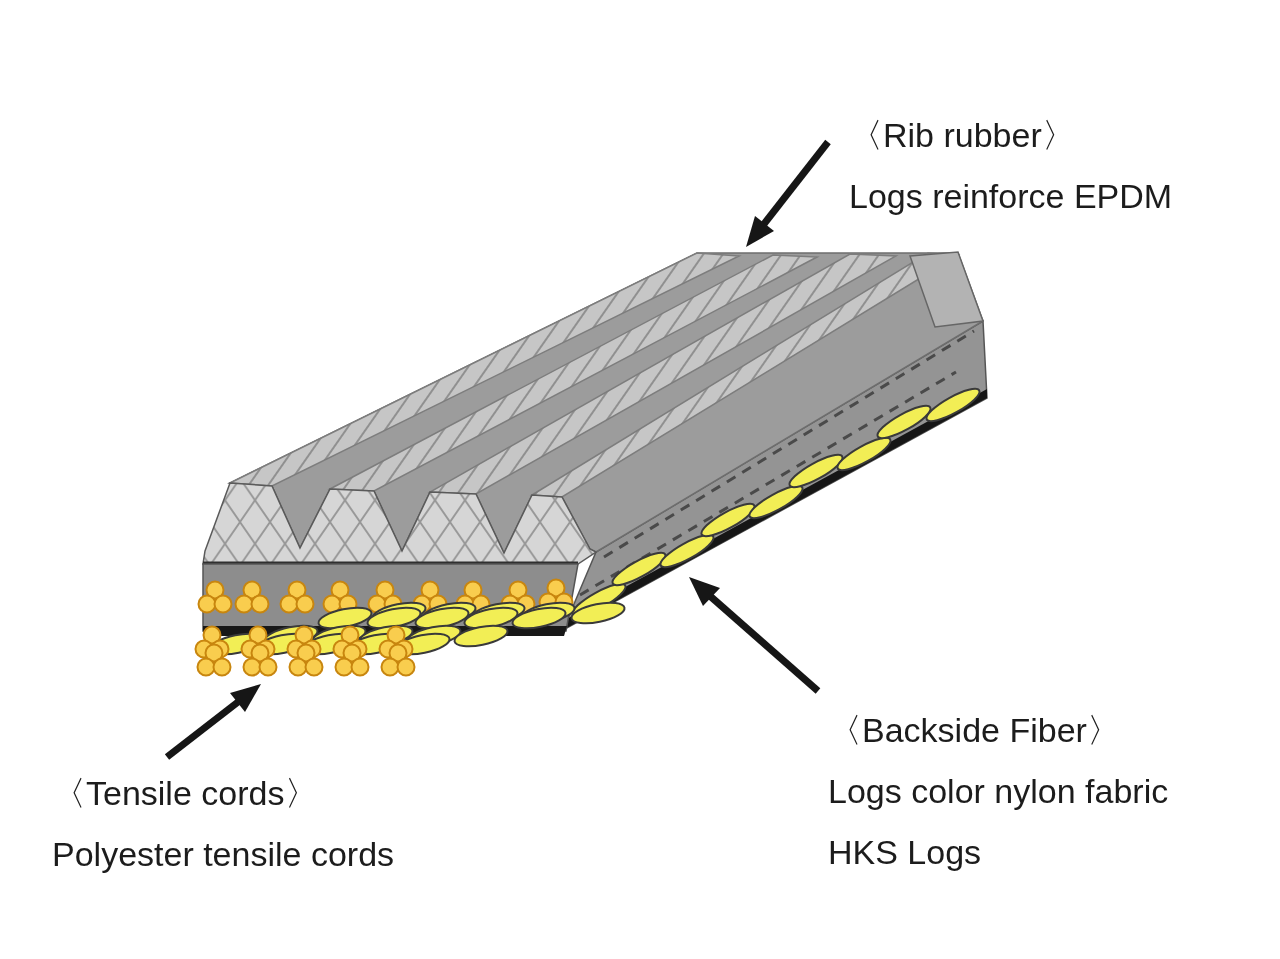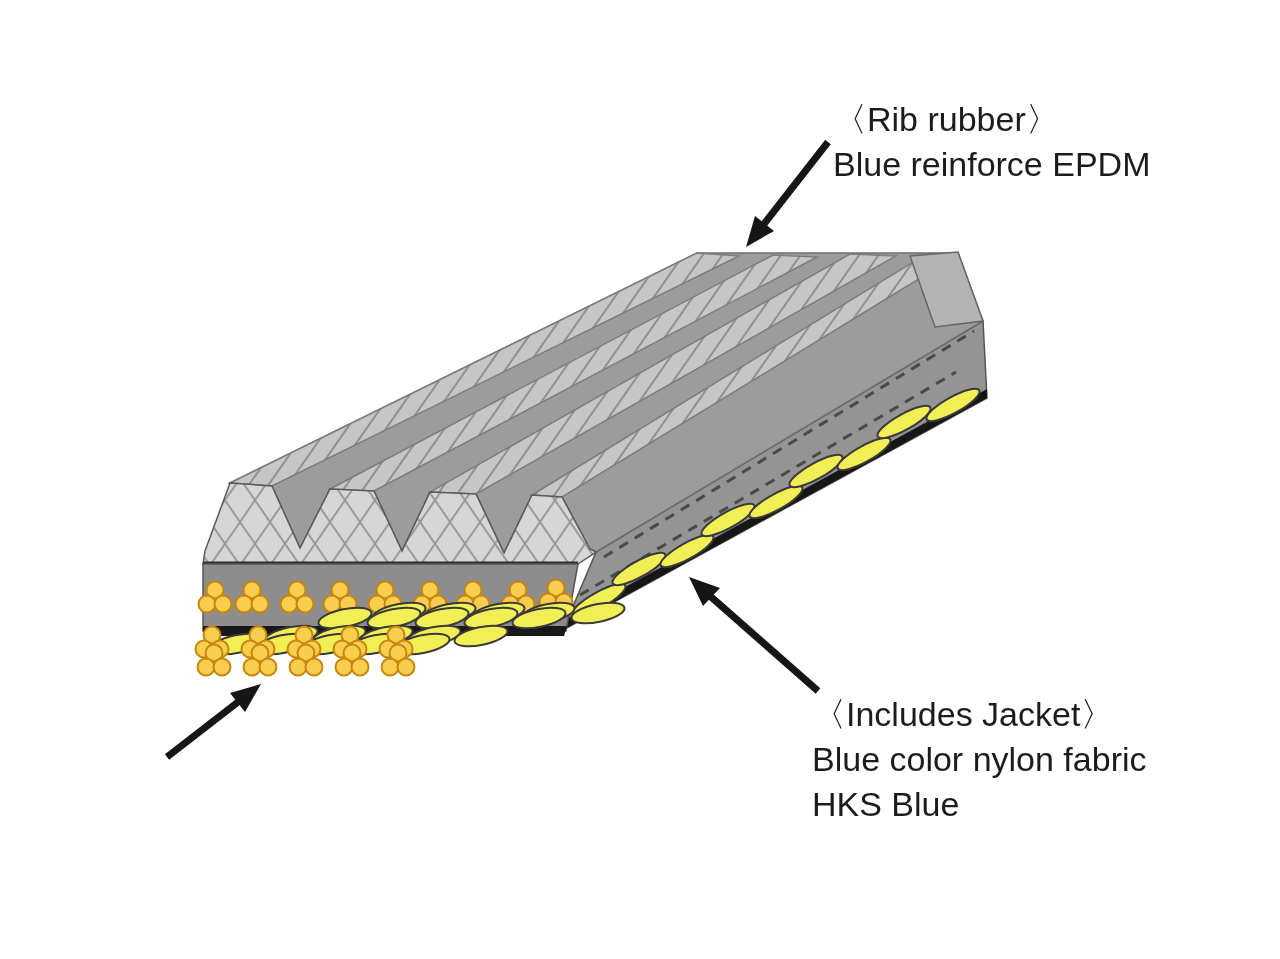--- a/index.html
+++ b/index.html
@@ -1,20 +1,20 @@
 <!DOCTYPE html>
 <html><head>
 <meta charset="utf-8">
 <style>
   html,body{margin:0;padding:0;background:#ffffff;}
   .canvas{position:relative;width:1280px;height:959px;background:#ffffff;overflow:hidden;
           font-family:"Liberation Sans","DejaVu Sans",sans-serif;}
   .belt-svg{position:absolute;left:0;top:0;}
   .label{position:absolute;color:#1c1c1c;font-size:34px;line-height:45px;white-space:nowrap;}
-  .label p{margin:0;padding:0;}
+  .label p{margin:16px;padding:0;}
 </style>
 </head>
 <body>
 
 <div class="canvas">
 
 <svg class="belt-svg" width="1280" height="959" viewBox="0 0 1280 959">
   <defs>
     <pattern id="xhatch" width="30" height="30" patternUnits="userSpaceOnUse" patternTransform="scale(1,1.45)">
       <rect width="30" height="30" fill="#d6d6d6"></rect>
@@ -123,23 +123,27 @@
     <polygon points="261,684 245,712 230,693" stroke="none"></polygon>
   </g>
   <g stroke="#161616" fill="#161616">
     <line x1="818" y1="691" x2="710" y2="596" stroke-width="7"></line>
     <polygon points="689,577 720,588 703,606" stroke="none"></polygon>
   </g>
 </svg>
 
 <div class="label" style="left:833px;top:97px;">
   <p>〈Rib rubber〉</p>
-  <p>Blue reinforce EPDM</p>
+  <p>Logs reinforce EPDM</p>
 </div>
 
+<div class="label" style="left:36px;top:755px;">
+  <p>〈Tensile cords〉</p>
+  <p>Polyester tensile cords</p>
+</div>
 
 <div class="label" style="left:812px;top:692px;">
-  <p>〈Includes Jacket〉</p>
-  <p>Blue color nylon fabric</p>
-  <p>HKS Blue</p>
+  <p>〈Backside Fiber〉</p>
+  <p>Logs color nylon fabric</p>
+  <p>HKS Logs</p>
 </div>
 
 </div>
 
 </body></html>

